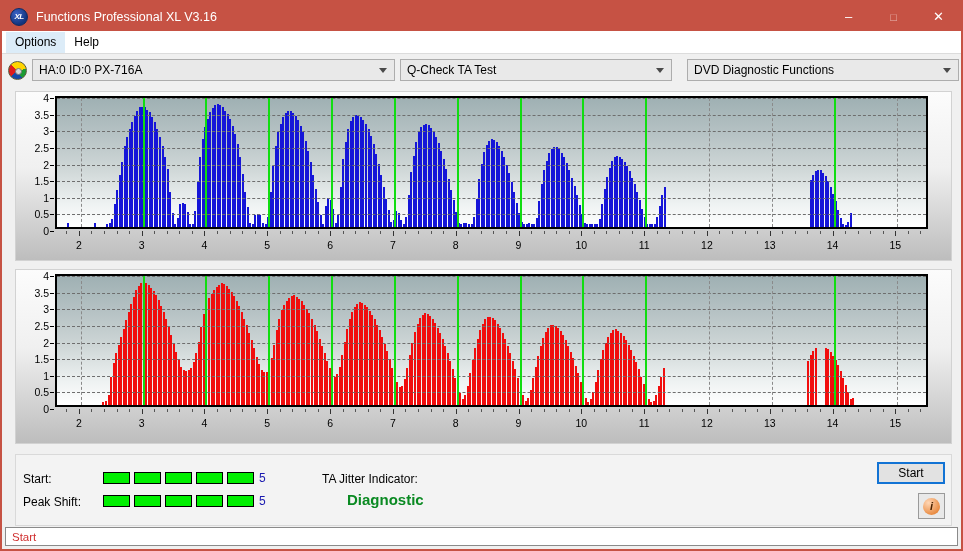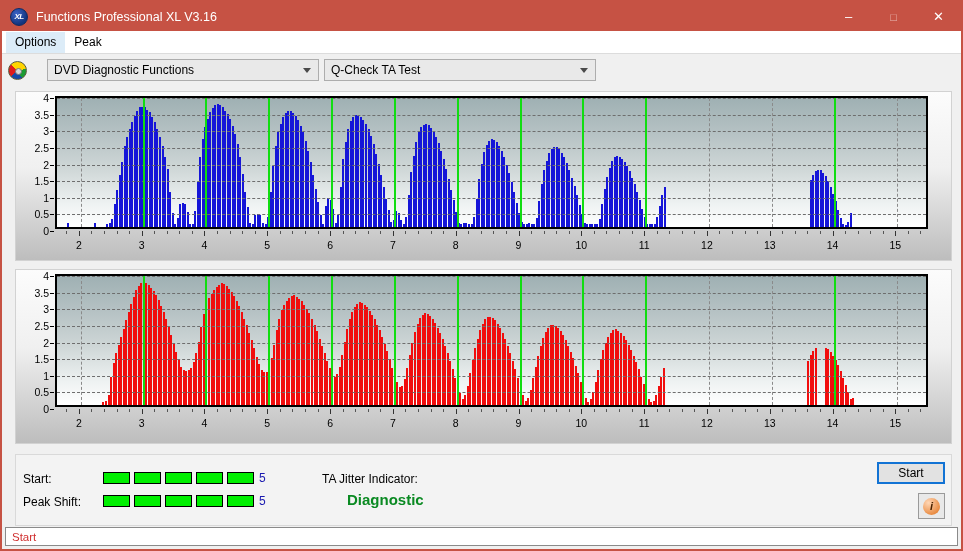--- a/index.html
+++ b/index.html
@@ -260,31 +260,35 @@
     <div class="title-text">Functions Professional XL V3.16</div>
     <div class="win-btns">
       <div class="win-btn">–</div>
       <div class="win-btn sq">□</div>
       <div class="win-btn">✕</div>
     </div>
   </div>
 
   <div class="menubar">
     <div class="menu-item active">Options</div>
-    <div class="menu-item">Peak</div>
+    <div class="menu-item">Help</div>
   </div>
 
   <div class="toolbar">
     <div class="disc-icon"></div>
-    <div class="combo" id="combo-func">
-      <span>DVD Diagnostic Functions</span>
+    <div class="combo" id="combo-drive">
+      <span>HA:0 ID:0  PX-716A</span>
       <span class="caret"></span>
     </div>
     <div class="combo" id="combo-test">
       <span>Q-Check TA Test</span>
+      <span class="caret"></span>
+    </div>
+    <div class="combo" id="combo-func">
+      <span>DVD Diagnostic Functions</span>
       <span class="caret"></span>
     </div>
   </div>
 
   <div class="chart-panel" id="panel-top">
     <div class="yaxis">
         <div class="ylabel" style="top: 139px;">0</div>
         <div class="ytick" style="top: 139px;"></div>
         <div class="ylabel" style="top: 122.375px;">0.5</div>
         <div class="ytick" style="top: 122.375px;"></div>

